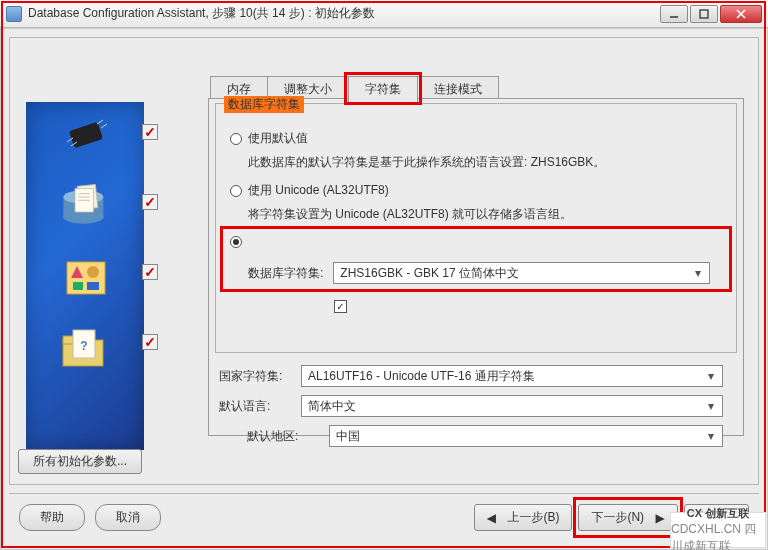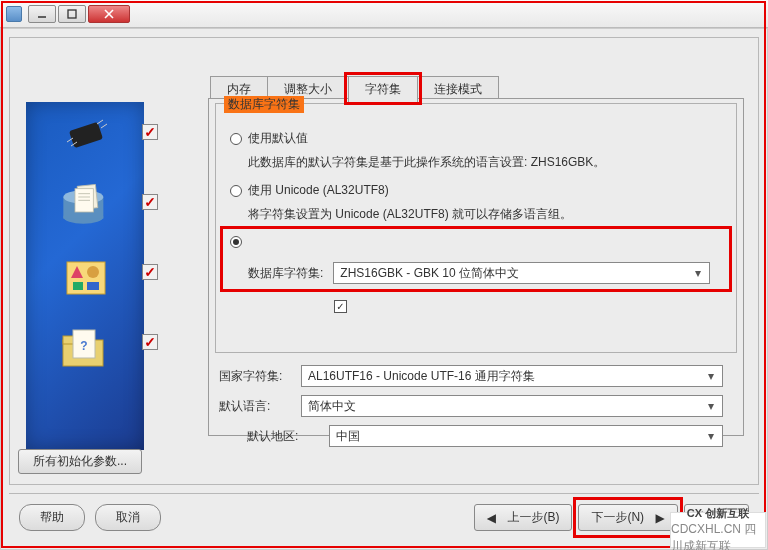--- a/index.html
+++ b/index.html
@@ -48,20 +48,21 @@
 .watermark { position: absolute; right: 2px; bottom: 2px; width: 96px; height: 36px; background: #fff; border: 1px solid #ddd; display: flex; align-items: center; justify-content: center; font-size: 9px; color: #888; flex-direction: column; }
 .watermark .cx { font-size: 11px; color: #444; font-weight: bold; }
 .side-icon { width: 64px; height: 50px; }
 </style>
 </head>
 <body>
 
 <div class="window">
   <div class="titlebar">
     <span class="app-icon"></span>
+    <span class="title-text">Database Configuration Assistant, 步骤 10(共 14 步) : 初始化参数</span>
     <div class="win-btns">
       <div class="win-btn">
           <svg viewBox="0 0 10 10">
             <line x1="1" y1="8" x2="9" y2="8" stroke="#333" stroke-width="1.5"></line>
           </svg>
         </div>
       <div class="win-btn">
           <svg viewBox="0 0 10 10">
             <rect x="1" y="1" width="8" height="8" fill="none" stroke="#333" stroke-width="1.3"></rect>
           </svg>
@@ -150,21 +151,21 @@
             <span>使用 Unicode (AL32UTF8)</span>
           </div>
           <div class="desc" style="top:102px;">将字符集设置为 Unicode (AL32UTF8) 就可以存储多语言组。</div>
 
           <div class="radio-row" style="top:132px;">
             <span class="radio selected"></span>
           </div>
           <div class="desc" style="top:158px; display:flex; align-items:center; gap:10px; right:26px;">
             <span>数据库字符集:</span>
             <div class="combo" style="flex:1;">
-              <span>ZHS16GBK - GBK 10 位简体中文</span>
+              <span>ZHS16GBK - GBK 17 位简体中文</span>
               <span class="arrow">▾</span>
             </div>
           </div>
           <span class="red-box" style="top:122px; left:4px; right:4px; height:66px;"></span>
 
           <div class="checkbox-row" style="top:196px; left:118px;">
             <span class="checkbox">✓</span>
           </div>
         </div>
 

